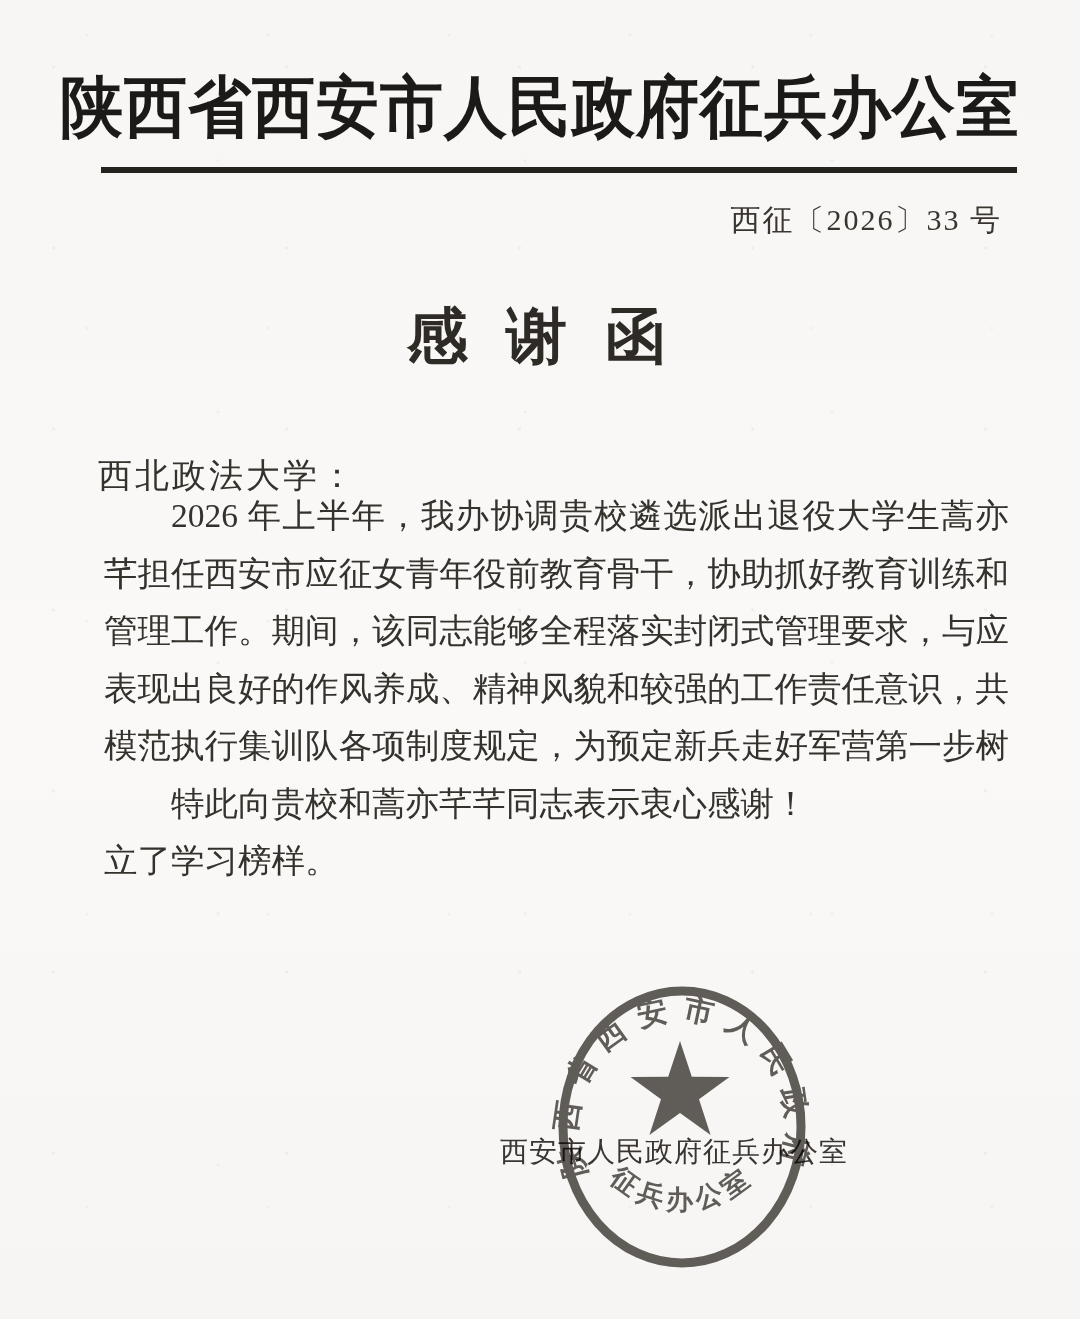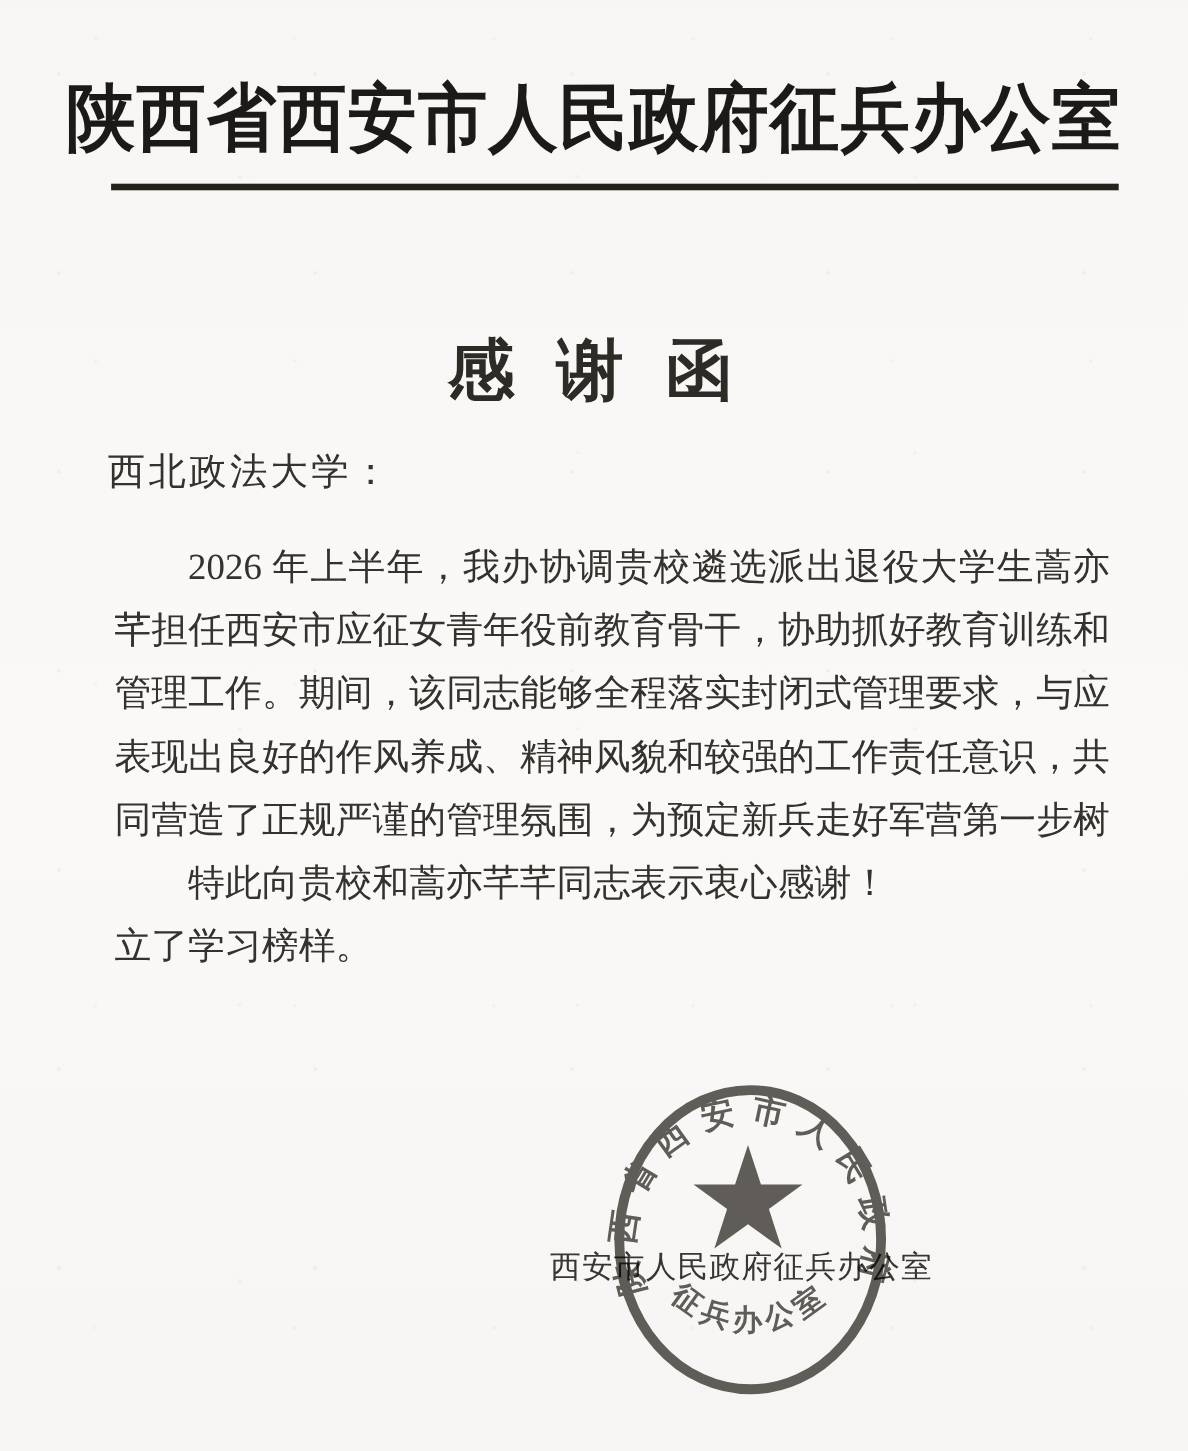--- a/index.html
+++ b/index.html
@@ -32,21 +32,21 @@
   .doc-no{
     position:absolute;top:200px;right:78px;
     font-size:30px;color:#3a362f;letter-spacing:2px;
   }
   .letter-title{
     position:absolute;top:296px;left:0;width:100%;
     text-align:center;font-size:61px;font-weight:bold;
     color:#2e2a26;letter-spacing:7px;word-spacing:9px;
   }
   .salutation{
-    position:absolute;top:406px;left:98px;
+    position:absolute;top:453px;left:98px;
     font-size:34px;letter-spacing:3px;text-align:right;
   }
   .body-block{
     position:absolute;top:487px;left:92px;width:905px;
     font-size:33.5px;
     margin-left:12px;
   }
   .body-line{height:57.5px;line-height:57.5px;}
   .just{text-align:justify;text-align-last:justify;}
   .indent{text-indent:67px;}
@@ -65,31 +65,32 @@
 </style>
 </head>
 <body>
 
 <div class="page">
 
   <div class="org-title">陕西省西安市人民政府征兵办公室</div>
 
   <div class="rule"></div>
 
+  <div class="doc-no">西征〔2026〕33 号</div>
 
   <div class="letter-title">感 谢 函</div>
 
   <div class="salutation">西北政法大学：</div>
 
   <div class="body-block">
     <div class="body-line just indent">2026 年上半年，我办协调贵校遴选派出退役大学生蒿亦芊</div>
     <div class="body-line just">芊担任西安市应征女青年役前教育骨干，协助抓好教育训练和</div>
     <div class="body-line just">管理工作。期间，该同志能够全程落实封闭式管理要求，与应</div>
     <div class="body-line just">表现出良好的作风养成、精神风貌和较强的工作责任意识，共</div>
-    <div class="body-line just">同营造了正规严谨的管理氛围，为预定新兵走好军营第一步树</div>
+    <div class="body-line just">模范执行集训队各项制度规定，为预定新兵走好军营第一步树</div>
     <div class="body-line indent">特此向贵校和蒿亦芊芊同志表示衷心感谢！</div>
     <div class="body-line">立了学习榜样。</div>
   </div>
 
   <div class="signature-line">西安市人民政府征兵办公室</div>
 
 
   <svg class="seal" viewBox="0 0 260 292" aria-hidden="true">
     <defs>
       <path id="sealTopArc" d="M 44,207 A 105,107 0 1 1 216,207" fill="none"></path>

